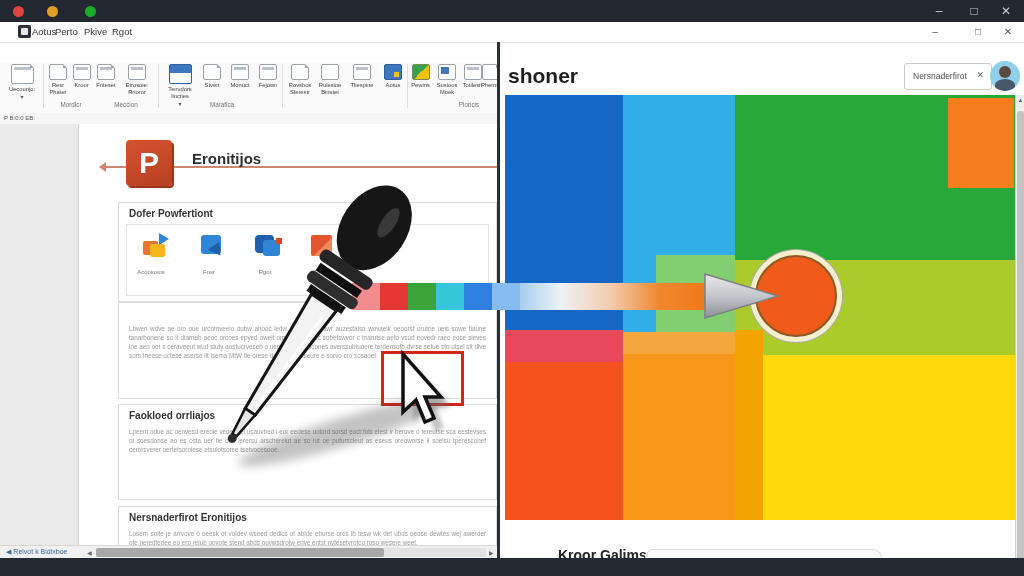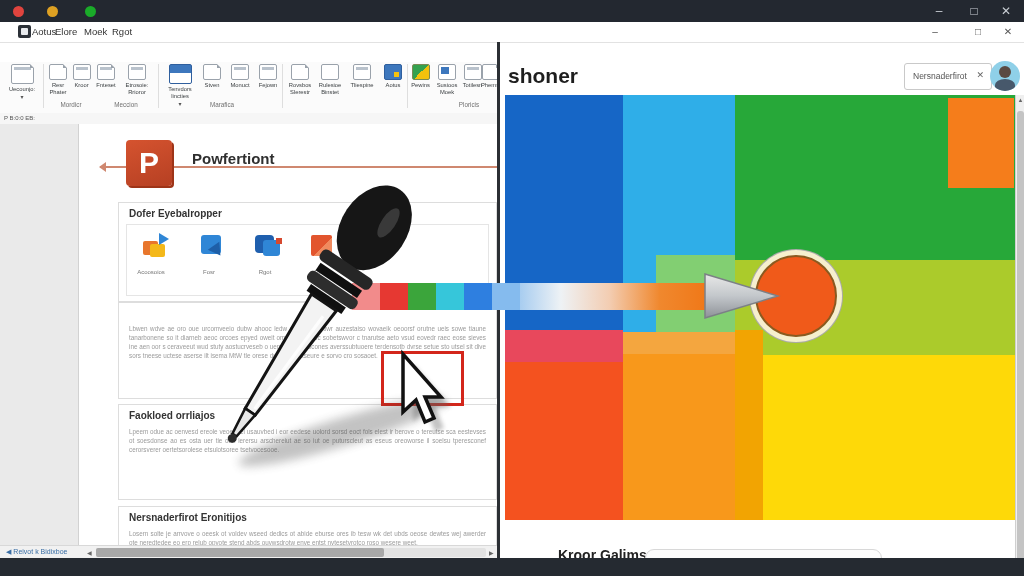--- a/index.html
+++ b/index.html
@@ -102,22 +102,22 @@
     <div class="abs winctl" style="left:928px">–</div>
     <div class="abs winctl" style="left:963px">□</div>
     <div class="abs winctl" style="left:995px">✕</div>
   </div>
 
   <div class="abs" id="menubar">
     <div class="abs" style="left:18px;top:3px;width:13px;height:13px;background:#2c3138;border-radius:2px;">
       <div class="abs" style="left:3px;top:3px;width:7px;height:7px;background:#e8eaed;border-radius:1px;"></div>
     </div>
     <span class="abs mitem" style="left:32px">Aotus</span>
-    <span class="abs mitem" style="left:55px">Elore</span>
-    <span class="abs mitem" style="left:84px">Moek</span>
+    <span class="abs mitem" style="left:55px">Perto</span>
+    <span class="abs mitem" style="left:84px">Pkive</span>
     <span class="abs mitem" style="left:112px">Rgot</span>
     <div class="abs winctl2" style="left:925px">–</div>
     <div class="abs winctl2" style="left:968px">□</div>
     <div class="abs winctl2" style="left:998px">✕</div>
   </div>
 
 
   <div class="abs" id="ribbon">
     <div class="abs rbtn" style="left:2px;width:40px;">
       <div class="ric big fold bar"></div>
@@ -204,24 +204,24 @@
   </div>
 
   <div class="abs" id="ribbonstatus">P B:0:0 EB:</div>
 
   <div class="abs" id="sidebar"></div>
 
   <div class="abs" id="docarea">
     <div class="abs" id="linehook"></div>
     <div class="abs" id="salmonline"></div>
     <div class="abs" id="plogo">P</div>
-    <div class="abs" id="doctitle">Powfertiont</div>
+    <div class="abs" id="doctitle">Eronitijos</div>
 
     <div class="abs card" id="card1">
-      <h3>Dofer Eyebalropper</h3>
+      <h3>Dofer Powfertiont</h3>
       <div class="inner">
 
         <div class="appic" style="left:16px">
           <div class="abs" style="left:0;top:8px;width:15px;height:14px;background:#e8762c;border-radius:2px;"></div>
           <div class="abs" style="left:7px;top:11px;width:15px;height:13px;background:#f4b81a;border-radius:2px;"></div>
           <div class="abs" style="left:16px;top:0;width:0;height:0;border:6px solid transparent;border-left:10px solid #2f86d6;"></div>
         </div>
         <div class="applbl" style="left:0px">Acoosoios</div>
 
         <div class="appic" style="left:72px">

